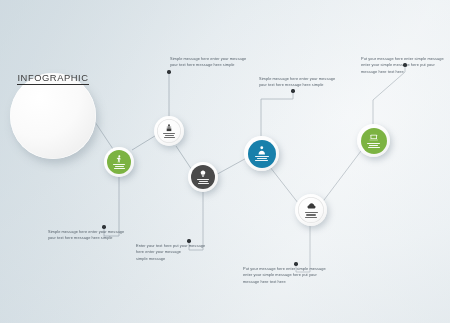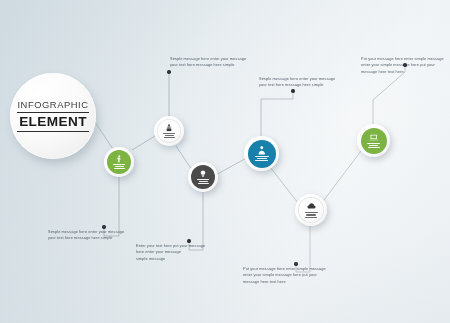--- a/index.html
+++ b/index.html
@@ -42,21 +42,20 @@
     left: 10px;
     top: 73px;
     width: 86px;
     height: 86px;
     border-radius: 50%;
     background: radial-gradient(circle at 34% 28%, #ffffff 0%, #fafafa 48%, #efefef 82%, #e6e6e6 100%);
     box-shadow: 3px 5px 9px rgba(120,136,148,0.34), 0 0 0 0.6px rgba(255,255,255,0.8) inset;
     display: flex;
     flex-direction: column;
     align-items: center;
-    justify-content: center;
     z-index: 5;
   }
   .title-inner {
     width: 72px;
     text-align: center;
     line-height: 1;
   }
   .title-top {
     font-size: 9.4px;
     letter-spacing: 0.55px;
@@ -176,21 +175,20 @@
   <div class="dot" style="left:102.2px; top:225.3px;"></div>
   <div class="dot" style="left:167.2px; top:70.3px;"></div>
   <div class="dot" style="left:187.2px; top:239.3px;"></div>
   <div class="dot" style="left:291.2px; top:89.3px;"></div>
   <div class="dot" style="left:294.2px; top:262.3px;"></div>
   <div class="dot" style="left:403.2px; top:63.3px;"></div>
 
   <div class="title-circle">
     <div class="title-inner">
       <div class="title-top">INFOGRAPHIC</div>
-      <div class="title-bottom">ELEMENT</div>
     </div>
   </div>
 
   <div class="node" style="left:104px; top:147px; width:30px; height:30px;">
     <div class="node-core green" style="width:24px; height:24px;">
       <svg class="node-icon" width="8" height="8" viewBox="0 0 16 16">
         <circle cx="8.6" cy="2.6" r="2" fill="#ffffff"></circle>
         <path d="M7.6 5 L9.8 5 L11.4 8.6 L10.2 9.2 L9.2 7.1 L9.2 15 L7.9 15 L7.9 10.6 L6.6 15 L5.3 15 L6.6 9.3 L5.4 7.3 L4.2 8.4 L3.4 7.5 L5.6 5.3 Z" fill="#ffffff"></path>
       </svg>
       <div class="node-lines">

